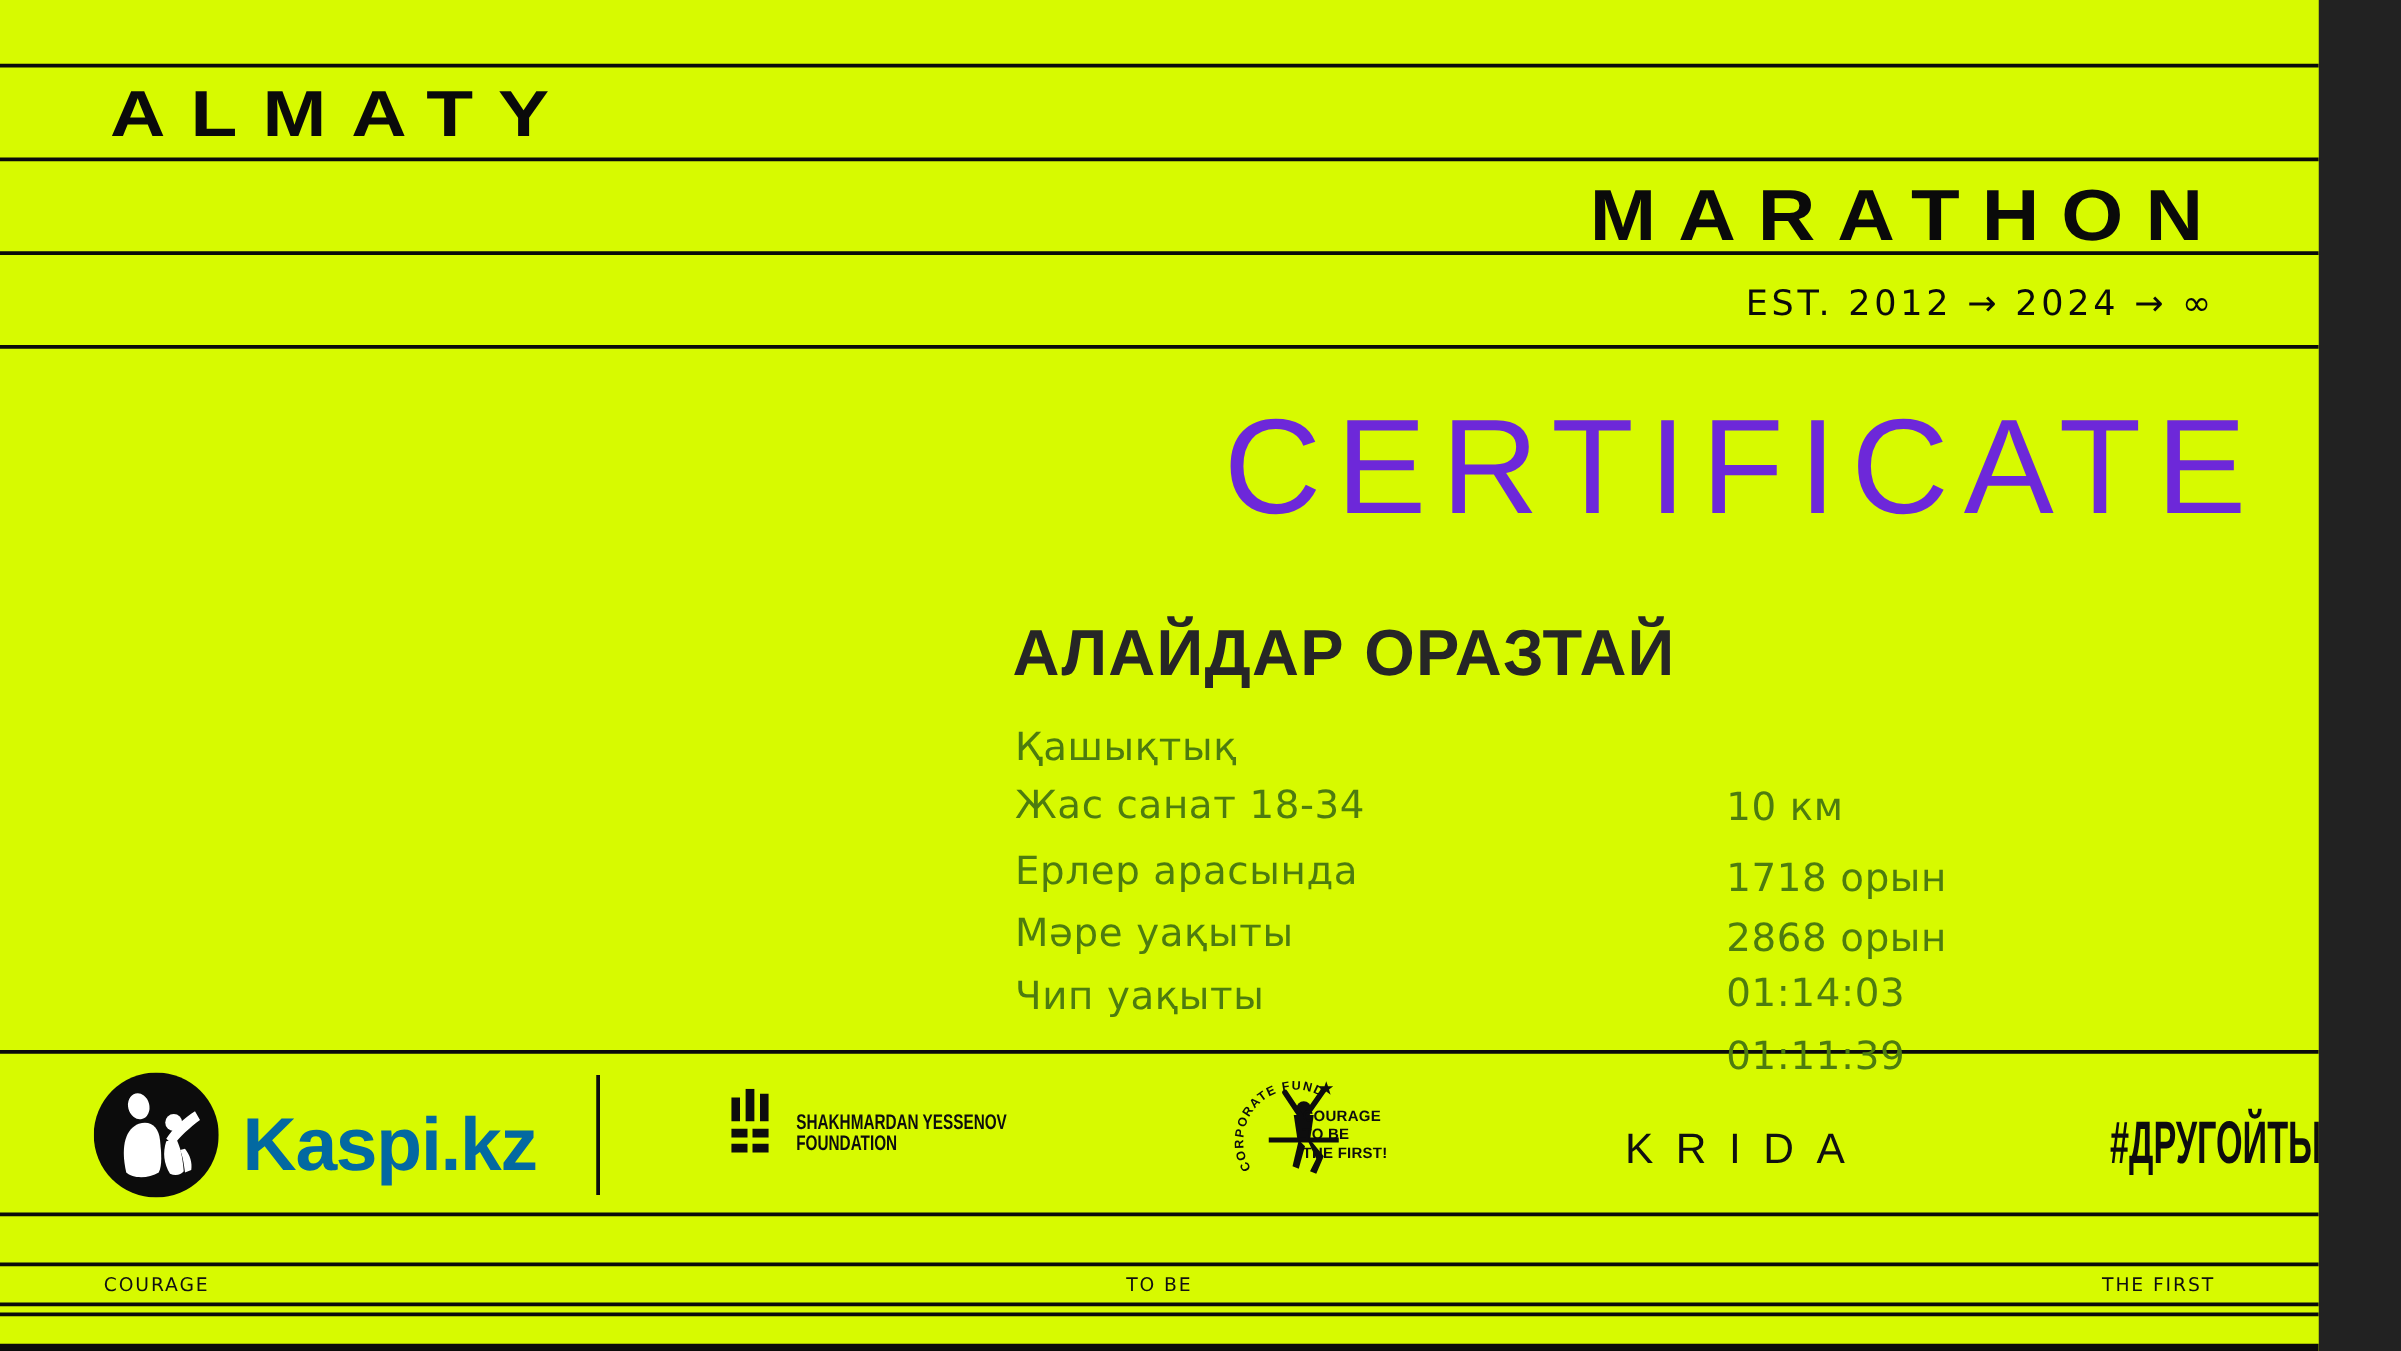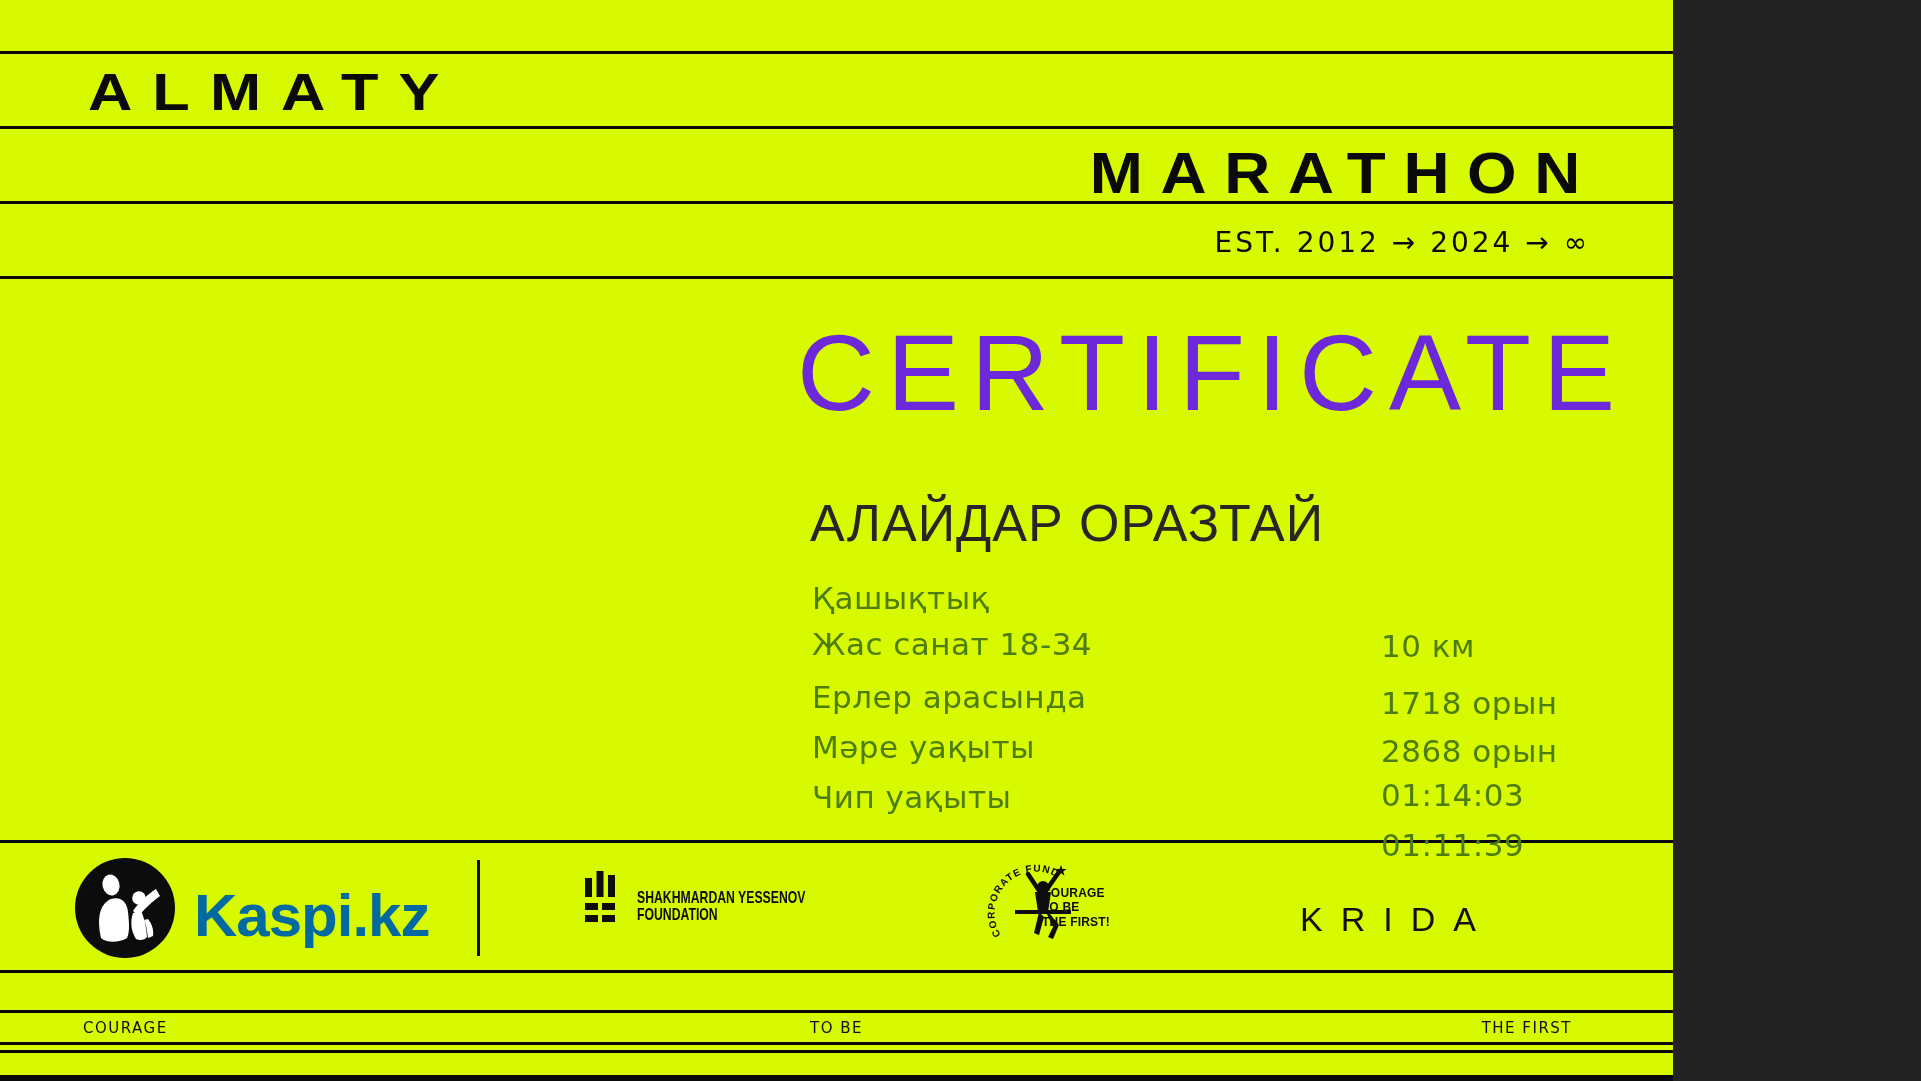--- a/index.html
+++ b/index.html
@@ -1,17 +1,17 @@
 <!DOCTYPE html>
 <html><head>
 <meta charset="utf-8">
 <style>
   html,body { margin:0; padding:0; background:#222; }
   .page {
-    position:relative; width:1673px; height:1081px;
+    position:relative; width:1855px; height:1081px;
     background:#d7fa00; overflow:hidden;
     font-family:"Liberation Sans", sans-serif; color:#0a0a0a;
   }
   .hline { position:absolute; left:0; width:100%; height:3px; background:#0a0a0a; }
   .l1{top:51px} .l2{top:126px} .l3{top:201px} .l4{top:276px}
   .l5{top:840px} .l6{top:970px} .l7{top:1010px} .l8{top:1042px} .l9{top:1050px}
   .bottom-bar{ position:absolute; left:0; top:1075px; width:100%; height:6px; background:#0a0a0a; }
 
   .almaty {
     position:absolute; left:88px; top:66px; font-size:52px; font-weight:800;
@@ -25,21 +25,21 @@
   }
   .est {
     position:absolute; right:83px; top:228px; font-family:"DejaVu Sans",sans-serif;
     font-size:28px; font-weight:400; letter-spacing:3px; line-height:30px; white-space:nowrap;text-align:right;
   }
   .certificate {
     position:absolute; right:46px; top:319px; font-size:108px; font-weight:400;
     letter-spacing:12px; line-height:108px; white-space:nowrap; color:#6d28d9;
   }
   .name {
-    position:absolute; left:810px; top:497px; font-size:52px; font-weight:400;
+    position:absolute; left:810px; top:497px; font-size:52px; font-weight:700;
     letter-spacing:1px; line-height:52px; color:#262626; white-space:nowrap;text-align:right;
   }
   .row {
     position:absolute; left:812px; width:800px;
     font-family:"DejaVu Sans",sans-serif; font-size:31px; line-height:31px;
     letter-spacing:0.5px; color:#4d7c0f; white-space:nowrap;
   }
   .row .val { position:absolute; left:569px; top:0;margin-top:48px; }
   .r1{top:583px} .r2{top:629px} .r3{top:682px} .r4{top:732px} .r5{top:782px}
   .r2 .val{top:11px} .r3 .val{top:6px}
@@ -69,21 +69,21 @@
     position:absolute; left:1688px; top:891px; font-size:48px; font-weight:700;
     transform:scaleX(0.57); transform-origin:left top; line-height:48px;
     color:#0d0d0d; white-space:nowrap;
   }
   .slogan {
     position:absolute; top:1019px; font-family:"DejaVu Sans",sans-serif;
     font-size:15px; font-weight:400; letter-spacing:1.5px; color:#111; line-height:18px;
   }
   .slogan.left{ left:83px; }
   .slogan.center{ left:50%; transform:translateX(-50%); }
-  .slogan.right{ right:101px; }
+  .slogan.right{ right:83px; }
 </style>
 </head>
 <body>
 
 <div class="page">
 
   <div class="hline l1"></div>
   <div class="hline l2"></div>
   <div class="hline l3"></div>
   <div class="hline l4"></div>

